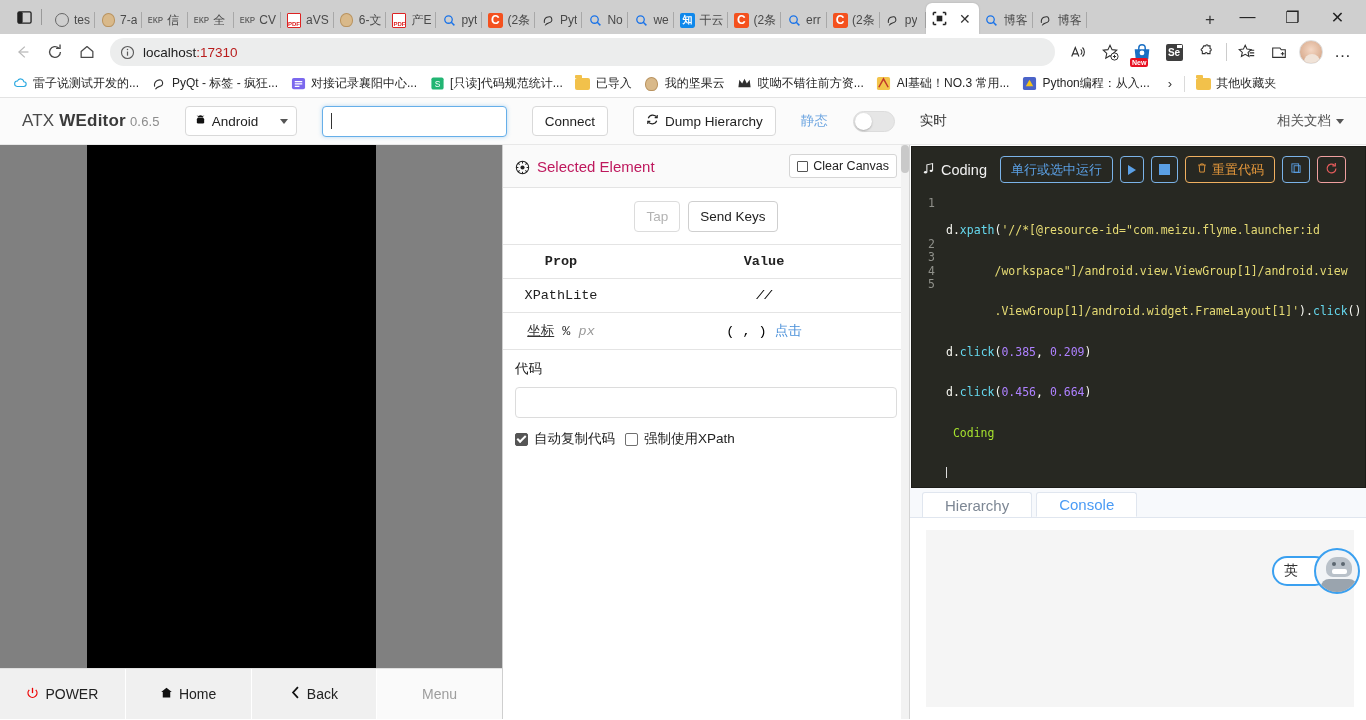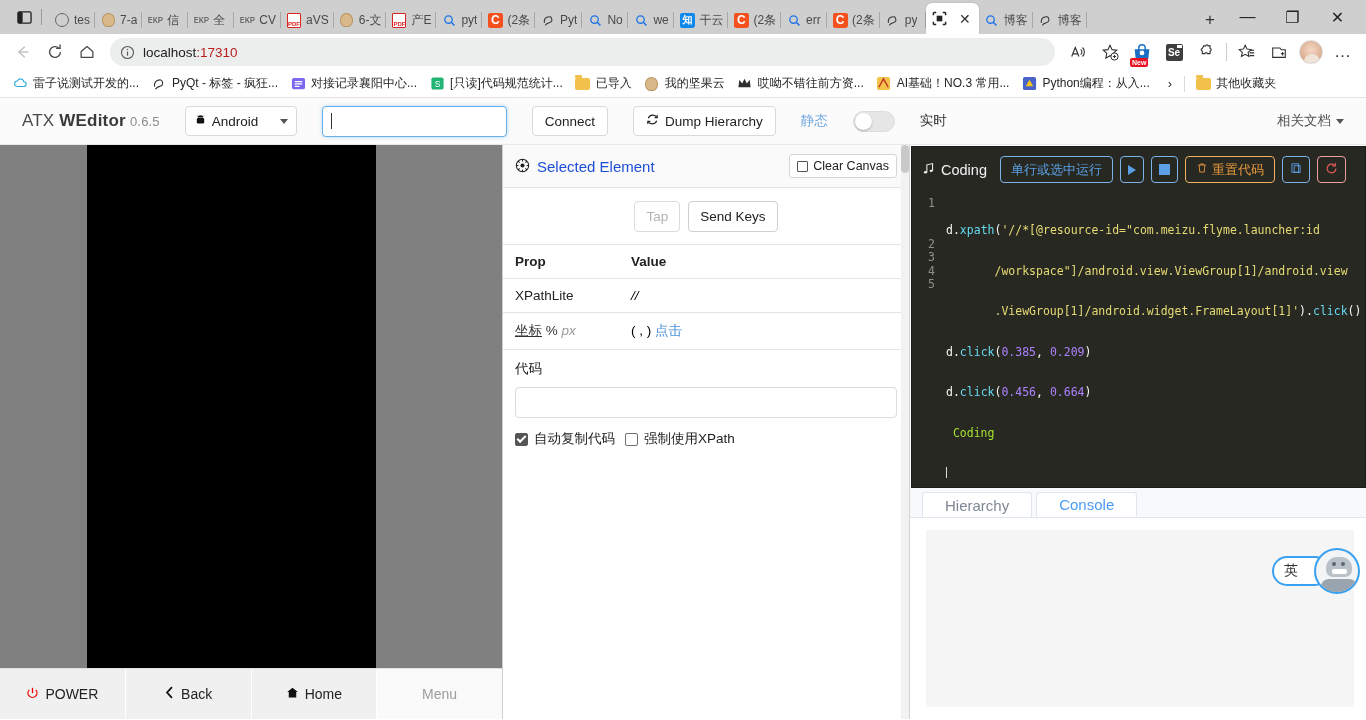--- a/index.html
+++ b/index.html
@@ -327,22 +327,22 @@
   }
   #inspector-header {
     height: 43px;
     background: #fafafa;
     border-bottom: 1px solid #e4e4e4;
     display: flex; align-items: center;
     padding: 0 12px;
     gap: 8px;
   }
   #inspector-header .title {
-    font-size: 15px; color: #1d4ed8;
-    display:flex; align-items:flex-start; gap:7px;
+    font-size: 15px; color: #be185d;
+    display:flex; align-items:flex-end; gap:7px;
   }
   .gear-ico { display:flex; }
   #clear-canvas-btn {
     margin-left: auto;
     height: 24px;
     border: 1px solid #d5d5d5;
     border-radius: 3px;
     background: #fff;
     display:flex;align-items:center;gap:5px;
     padding: 0 7px;
@@ -366,22 +366,23 @@
     display:flex;align-items:center;justify-content:center;
     padding: 0 11px;
     font-size:13.5px;
     color:#b3b3b3;
   }
   .tap-btn.enabled { color:#222; border-color:#cfcfcf; }
   #prop-table { width: 100%; border-collapse: collapse; font-size: 13.5px; }
   #prop-table th, #prop-table td {
     border-top: 1px solid #e4e4e4;
     padding: 9px 12px;
-    text-align: left;
+    text-align: center;
     vertical-align: middle;
+    font-family: Liberation Mono, monospace;
   }
   #prop-table th { font-weight: bold; color:#222; }
   #prop-table td:first-child { width: 116px; color:#222; }
   #prop-table tr:last-child td { border-bottom: 1px solid #e4e4e4; }
   .coord-label { color:#333; }
   .coord-label .u1 { text-decoration: underline; color:#333; }
   .coord-label .u2 { color:#333; }
   .coord-label .px { color:#999; font-style: italic; }
   .link-blue { color:#4a90d9; }
   .mono-val { font-style: italic; }
@@ -990,33 +991,33 @@
           <span class="pwr">
             <svg width="13" height="13" viewBox="0 0 16 16">
                 <path d="M4 3.5a5.5 5.5 0 1 0 8 0" fill="none" stroke="#e00" stroke-width="1.6"></path>
                 <line x1="8" y1="1" x2="8" y2="7.5" stroke="#e00" stroke-width="1.6"></line>
               </svg>
           </span>
           <span>POWER</span>
         </div>
         <div class="dev-nav-btn">
           <span>
+            <svg width="13" height="13" viewBox="0 0 16 16">
+                <path d="M1.5 7.5 L8 2 L14.5 7.5 H12.6 V14 H3.4 V7.5 Z" fill="#111"></path>
+              </svg>
+          </span>
+          <span>Home</span>
+        </div>
+        <div class="dev-nav-btn">
+          <span>
             <svg width="11" height="13" viewBox="0 0 12 16">
                 <path d="M9 1.5 L3 8 L9 14.5" fill="none" stroke="#111" stroke-width="2.2"></path>
               </svg>
           </span>
           <span>Back</span>
-        </div>
-        <div class="dev-nav-btn">
-          <span>
-            <svg width="13" height="13" viewBox="0 0 16 16">
-                <path d="M1.5 7.5 L8 2 L14.5 7.5 H12.6 V14 H3.4 V7.5 Z" fill="#111"></path>
-              </svg>
-          </span>
-          <span>Home</span>
         </div>
         <div class="dev-nav-btn menu">
           <span>Menu</span>
         </div>
       </div>
     </div>
 
     <div id="inspector-col">
       <div id="inspector-header">
         <div class="title">

